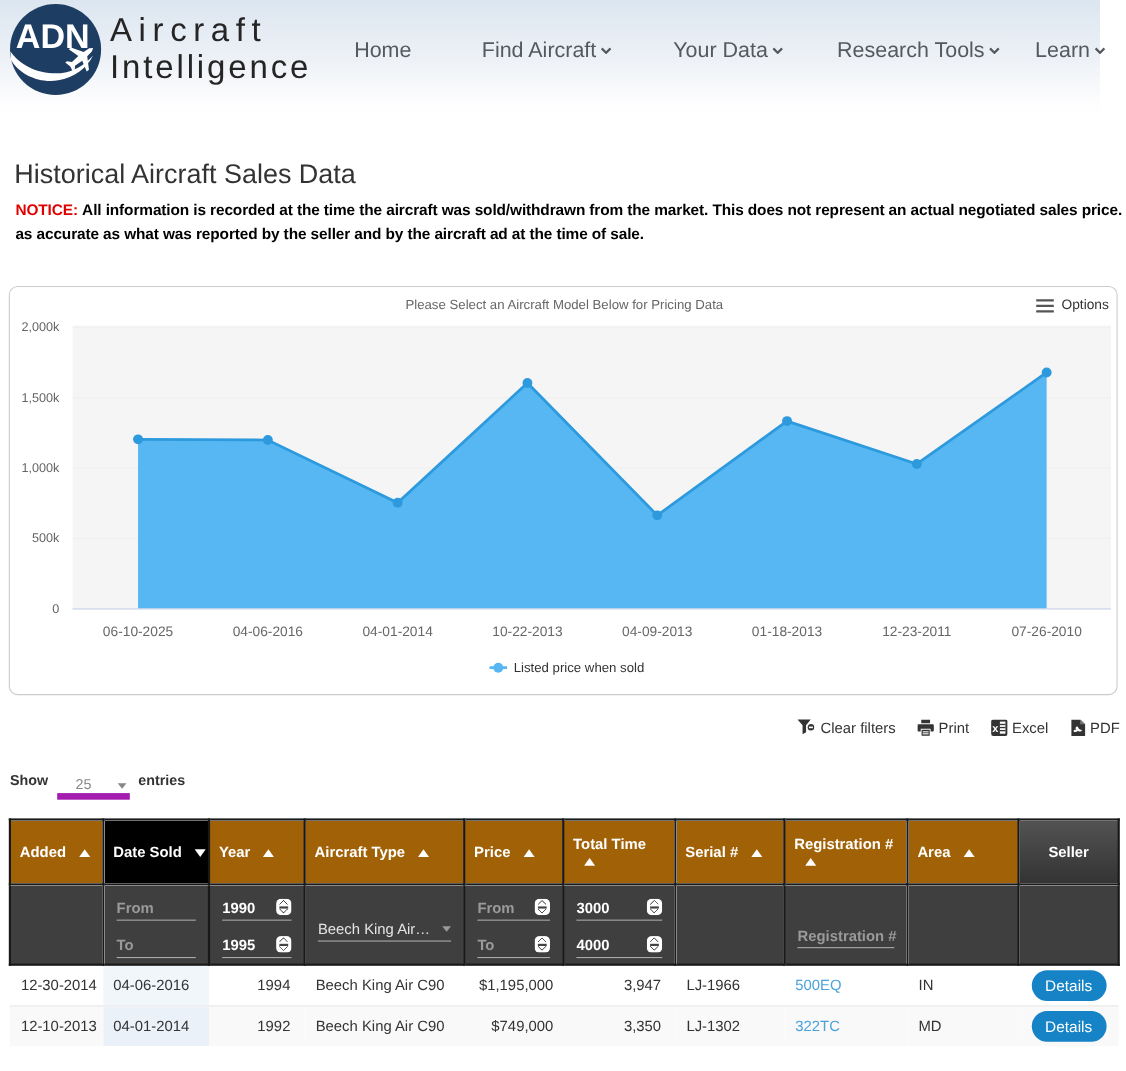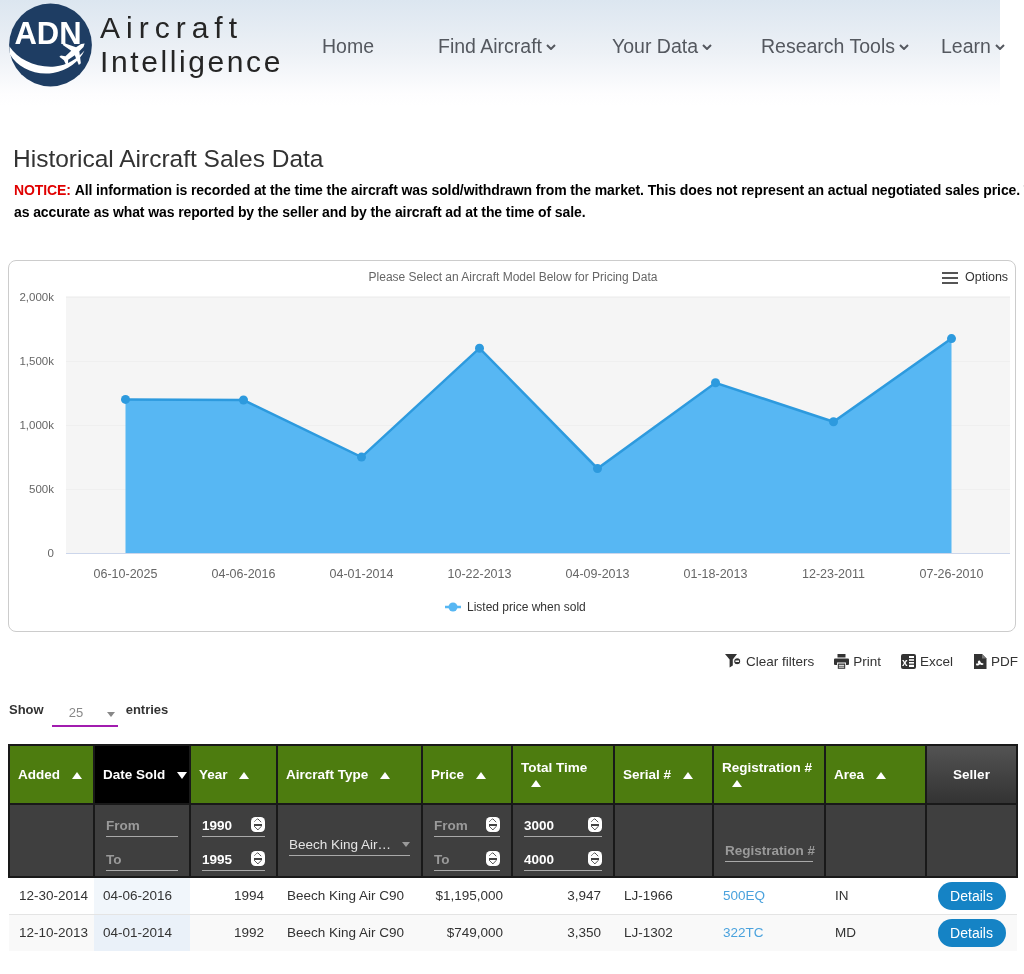--- a/index.html
+++ b/index.html
@@ -24,28 +24,28 @@
 
 #card { position:absolute; left:8px; top:260px; width:1008px; height:372px; border:1px solid #ccc; border-radius:8px; background:#fff; }
 
 
 #exports { position:absolute; right:6px; top:653px; display:flex; align-items:center; font-size:13.5px; color:#333; }
 #exports .item { display:flex; align-items:center; margin-left:20px; }
 #exports .item svg { margin-right:4px; }
 
 
 #showrow { position:absolute; left:9px; top:702px; font-size:13px; color:#333; font-weight:bold; display:flex; align-items:flex-start; }
-#showsel { display:inline-block; width:66px; border-bottom:2px solid #a21caf; margin:0 8px; color:#888; font-weight:normal; position:relative; height:25px; }
+#showsel { display:inline-block; width:66px; border-bottom:6px solid #a21caf; margin:0 8px; color:#888; font-weight:normal; position:relative; height:25px; }
 #showsel .n25 { position:absolute; left:17px; top:3px; }
 #showsel .scaret { position:absolute; right:3px; top:10px; width:0; height:0; border-left:4.5px solid transparent; border-right:4.5px solid transparent; border-top:5px solid #888; }
 
 
 #tbl { position:absolute; left:8px; top:744px; width:1008px; border-collapse:collapse; table-layout:fixed; font-size:13.5px; color:#333; }
 #tbl th, #tbl td { overflow:hidden; white-space:nowrap; }
-#tbl thead th { background:#4d7c0f; color:#fff; font-size:13.5px; font-weight:bold; text-align:left; padding:8px 8px; border:2px solid #191919; height:59px; vertical-align:middle; }
+#tbl thead th { background:#a16207; color:#fff; font-size:13.5px; font-weight:bold; text-align:left; padding:8px 8px; border:2px solid #191919; height:59px; vertical-align:middle; }
 #tbl thead th.active { background:#000; }
 #tbl thead th.seller { background:linear-gradient(#535353, #333); text-align:center; }
 #tbl .fr td { background:#3f3f3f; border:2px solid #191919; height:68px; padding:9px 11px 5px; vertical-align:top; }
 #tbl tbody td { height:37px; padding:0 10px; border-top:1px solid #e4e4e4; }
 #tbl tbody td:nth-child(1) { padding-left:10px; }
 #tbl tbody td:nth-child(2) { padding-left:9px; }
 #tbl tbody td:nth-child(3) { padding-right:13px; }
 #tbl tbody td:nth-child(5) { padding-right:9px; }
 #tbl tbody td:nth-child(6) { padding-right:13px; }
 #tbl tbody tr.odd td { background:#f9f9f9; }

